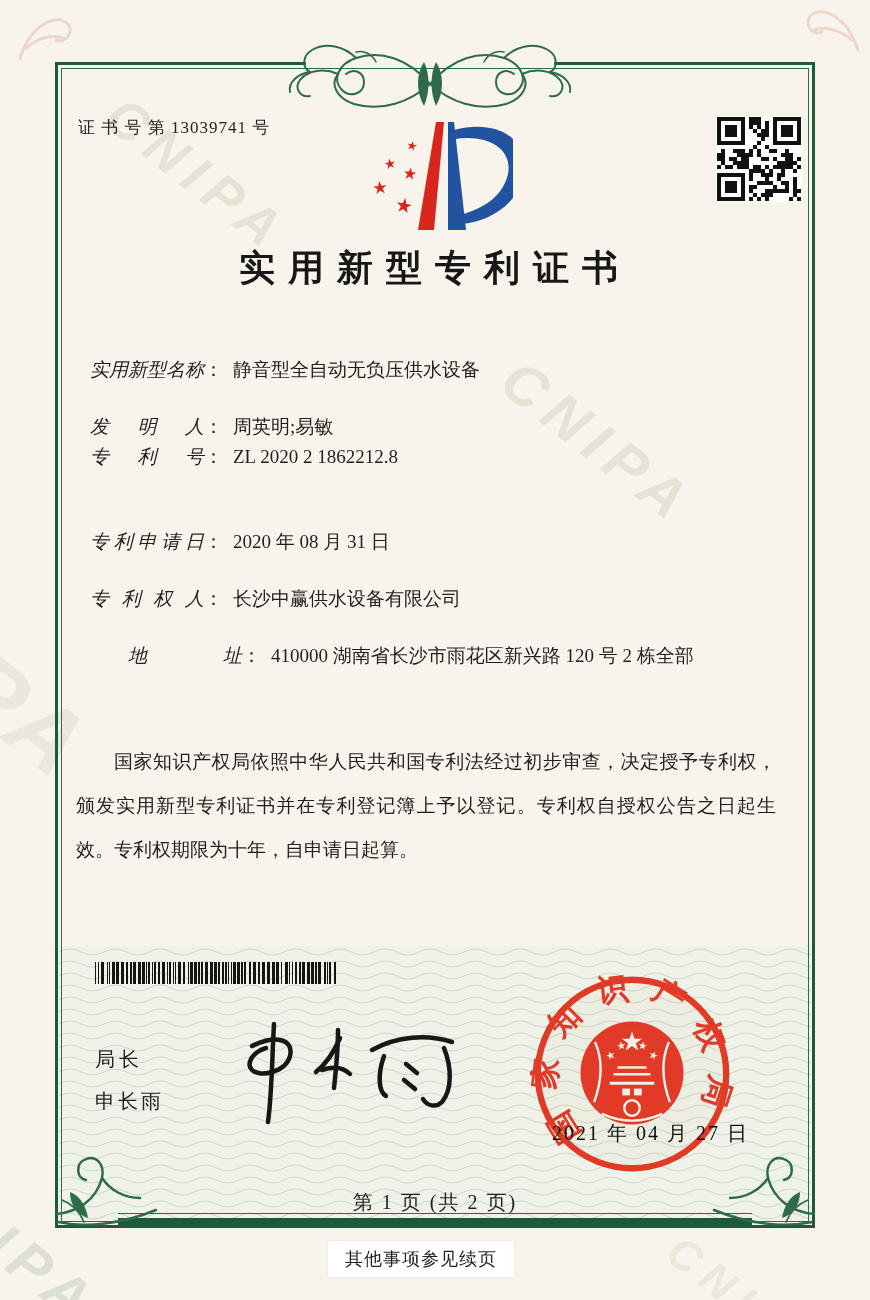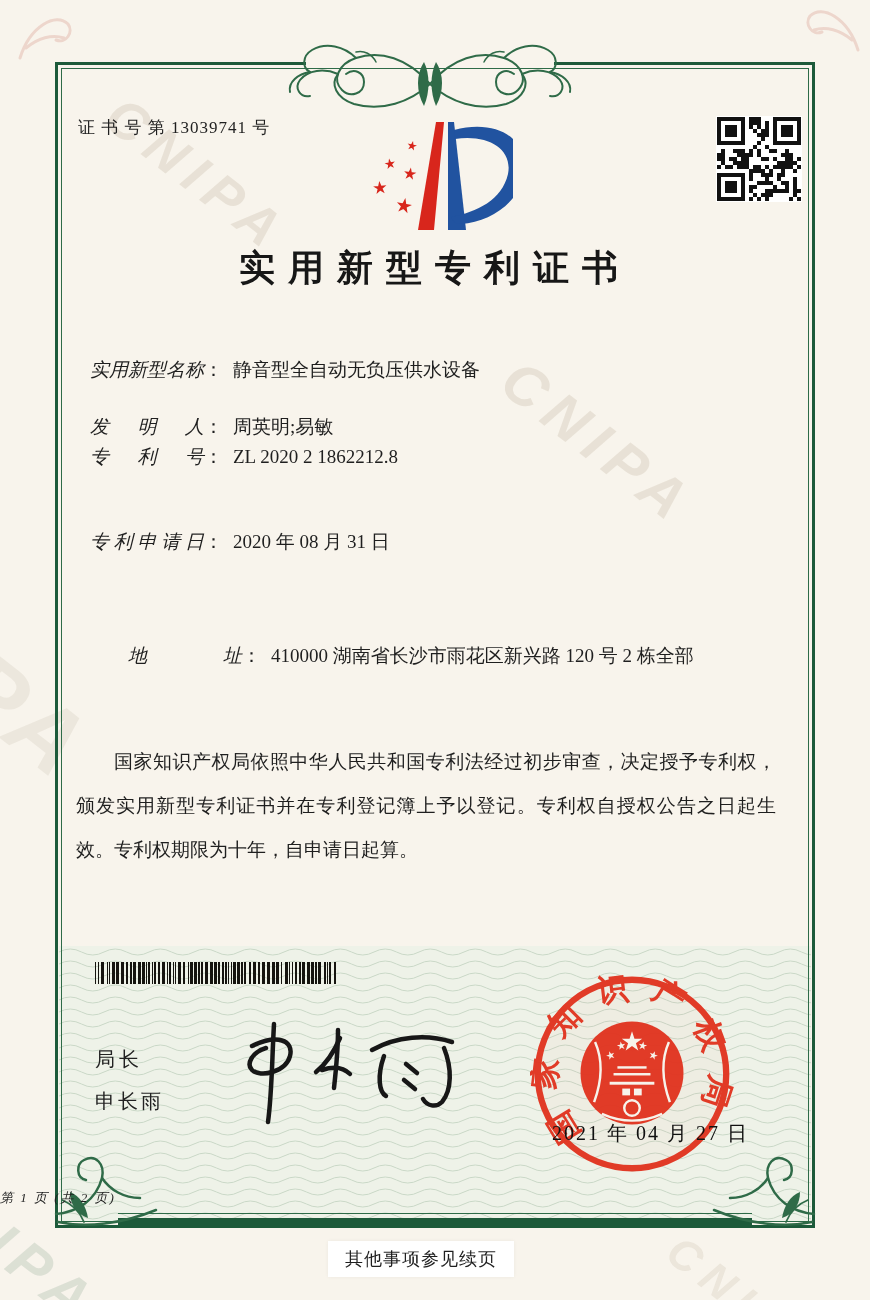--- a/index.html
+++ b/index.html
@@ -43,21 +43,21 @@
   .paras{position:absolute;left:76px;top:740px;width:700px;font-size:19px;line-height:44px;text-align:justify;}
   .paras p{margin:0;text-indent:2em;}
   .barcode{position:absolute;left:95px;top:962px;}
   .director-label{position:absolute;left:95px;top:1046px;font-family:"Liberation Sans",sans-serif;
                   font-size:20px;letter-spacing:4px;color:#222;}
   .director-name{position:absolute;left:95px;top:1088px;font-family:"Liberation Sans",sans-serif;
                  font-size:20px;letter-spacing:3px;color:#222;text-align:center;}
   .signature{position:absolute;left:222px;top:1008px;}
   .seal{position:absolute;left:530px;top:972px;opacity:.96;}
   .seal-date{position:absolute;left:552px;top:1120px;font-size:20px;letter-spacing:2px;color:#101010;}
-  .page-footer{position:absolute;left:0;right:0;top:1189px;font-size:13px;letter-spacing:2px;font-style:italic;}
+  .page-footer{position:absolute;left:0;right:0;top:1189px;text-align:center;font-size:20px;letter-spacing:2px;}
   .note-box{position:absolute;left:328px;top:1241px;width:186px;height:36px;background:#ffffff;
             display:flex;align-items:center;justify-content:center;box-shadow:0 0 4px rgba(0,0,0,.05);}
   .note-text{font-size:18px;letter-spacing:1px;}
 </style>
 </head>
 <body>
 
 <div class="page">
 
   <div class="wm wm1">CNIPA</div>
@@ -286,20 +286,23 @@
   </div>
   <div class="row r1">
     <span class="flabel">发明人</span><span class="colon">：</span><span>周英明;易敏</span>
   </div>
   <div class="row r2">
     <span class="flabel">专利号</span><span class="colon">：</span><span>ZL 2020 2 1862212.8</span>
   </div>
   <div class="row r3">
     <span class="flabel">专利申请日</span><span class="colon">：</span><span>2020 年 08 月 31 日</span>
   </div>
+  <div class="row r4">
+    <span class="flabel">专利权人</span><span class="colon">：</span><span>长沙中赢供水设备有限公司</span>
+  </div>
   <div class="row r5">
     <span class="flabel">地址</span><span class="colon">：</span><span>410000 湖南省长沙市雨花区新兴路 120 号 2 栋全部</span>
   </div>
 
   <div class="paras">
     <p>国家知识产权局依照中华人民共和国专利法经过初步审查，决定授予专利权，颁发实用新型专利证书并在专利登记簿上予以登记。专利权自授权公告之日起生效。专利权期限为十年，自申请日起算。</p>
   </div>
 
   <svg class="barcode" width="245" height="22" viewBox="0 0 245 22">
       <rect x="0" y="0" width="1" height="22" fill="#15140f"></rect>

